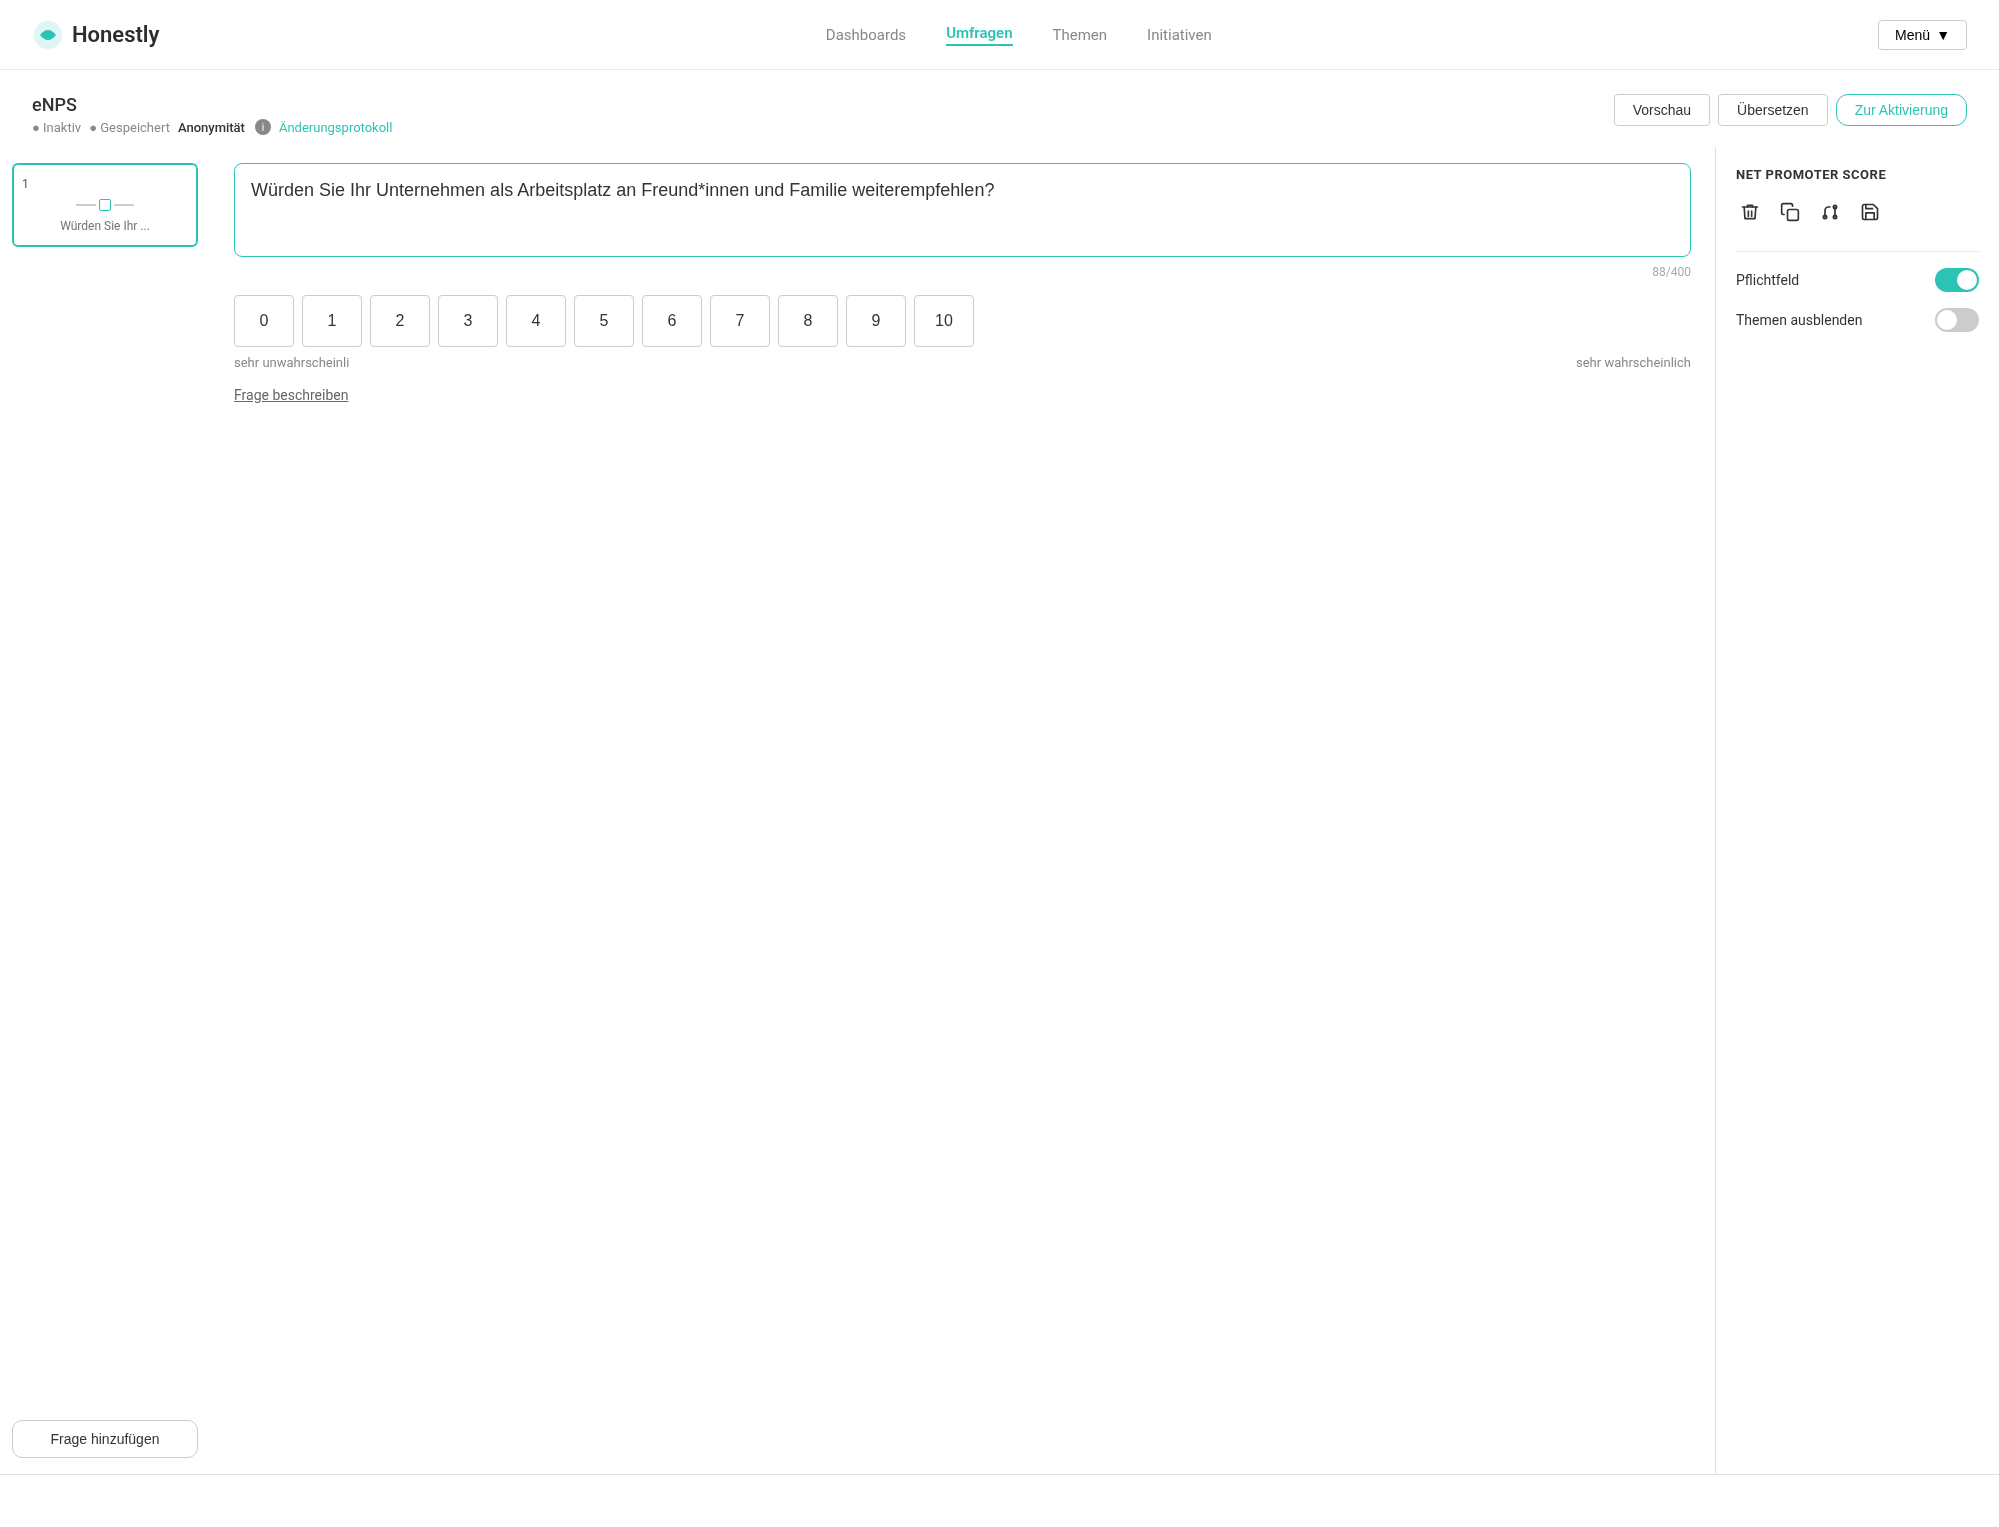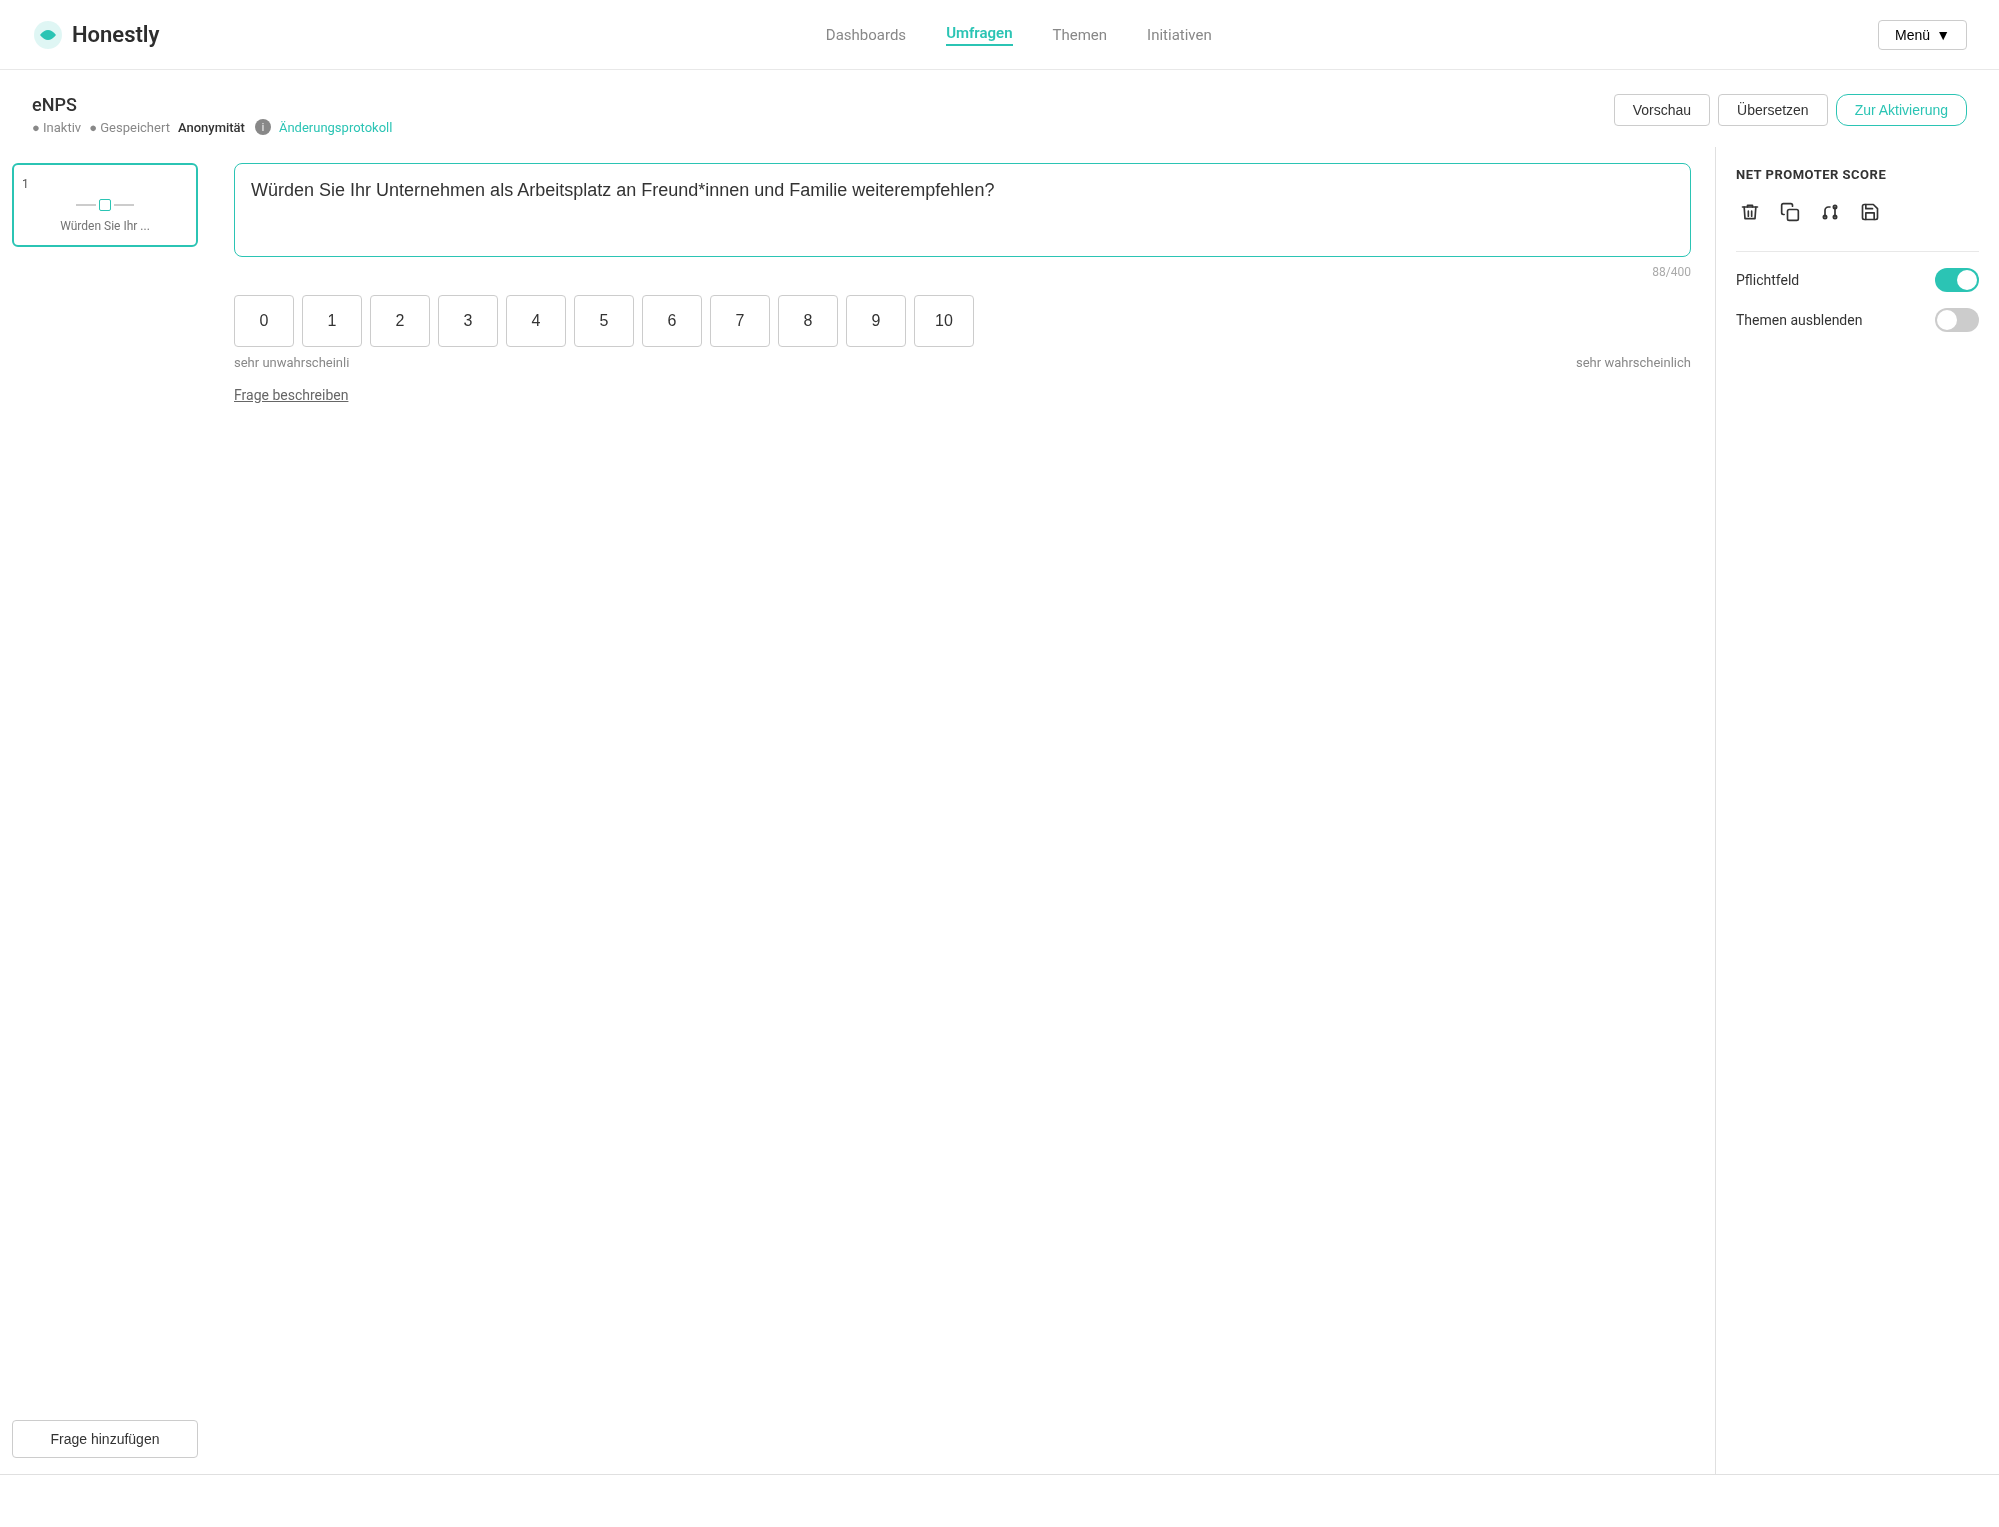--- a/index.html
+++ b/index.html
@@ -70,21 +70,21 @@
     .nps-mini {
       display: flex; align-items: center; gap: 3px;
     }
     .nps-mini-box {
       width: 12px; height: 12px; border: 1.5px solid #2bc4b4; border-radius: 2px;
     }
     .nps-mini-line { width: 20px; height: 1.5px; background: #ccc; }
     .question-label { font-size: 12px; color: #737373; }
     .add-question-btn {
       border: 1px solid #ccc; background: #fff; padding: 10px;
-      border-radius: 4px; cursor: pointer; font-size: 14px; color: #333; width: 100%;
+      border-radius: 10px; cursor: pointer; font-size: 14px; color: #333; width: 100%;
       margin-top: auto;
     }
 
     
     .question-editor { flex: 1; padding: 16px 24px; }
     .question-textarea {
       width: 100%; border: 1.5px solid #2bc4b4; border-radius: 8px;
       padding: 16px; font-size: 18px; color: #333; resize: none; height: 94px;
       outline: none; font-family: Liberation Sans, sans-serif;
     }

